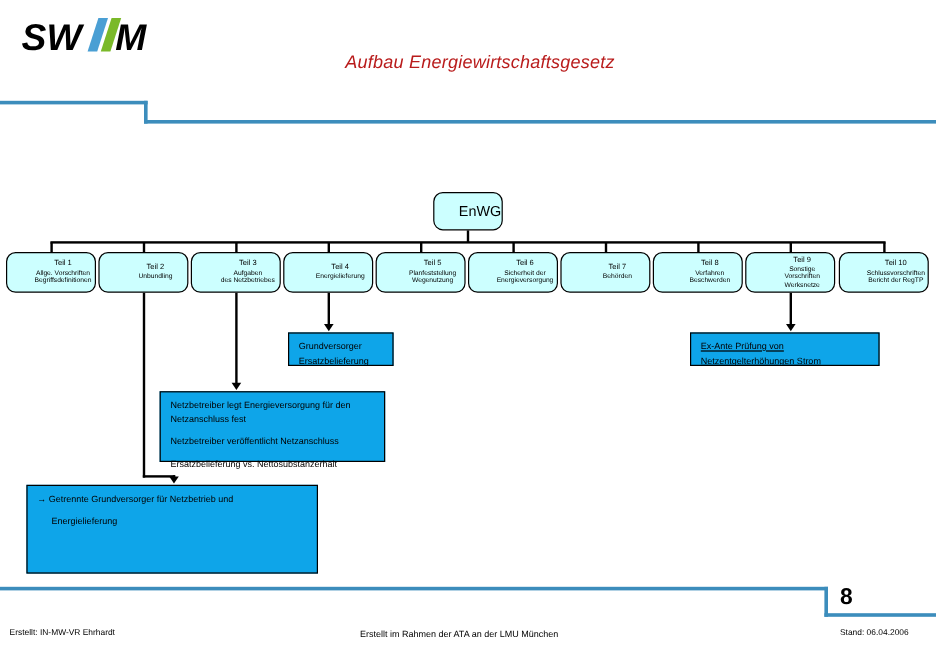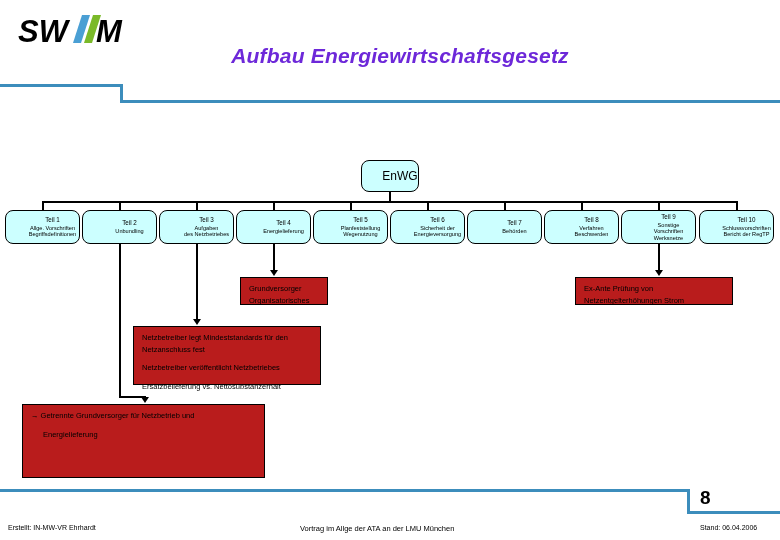--- a/index.html
+++ b/index.html
@@ -10,22 +10,22 @@
   }
   #slide{position:absolute;left:0;top:0;width:780px;height:540px;}
 
   
   .logo{position:absolute;left:18px;top:12px;width:130px;height:40px;}
   .logo svg{display:block;}
 
   .title{
     position:absolute;left:120px;top:44px;width:560px;
     text-align:center;
-    font-size:21px;font-weight:bold;font-style:italic;
-    color:#6d28d9;letter-spacing:0.2px;white-space:nowrap;
+    font-size:15px;font-weight:normal;font-style:italic;
+    color:#b91c1c;letter-spacing:0.2px;white-space:nowrap;
   }
   .hdr-rule{position:absolute;background:#3c8dbc;}
   .hdr-rule.left{left:0;top:84px;width:123px;height:3px;}
   .hdr-rule.vert{left:120px;top:84px;width:3px;height:19px;}
   .hdr-rule.right{left:120px;top:100px;width:660px;height:3px;}
 
   
   .ftr-rule{position:absolute;background:#3c8dbc;}
   .ftr-rule.mainline{left:0;top:489px;width:690px;height:3px;}
   .ftr-rule.vert{left:687px;top:489px;width:3px;height:25px;}
@@ -69,30 +69,30 @@
   .arrowline{position:absolute;background:#000000;width:2px;}
   .arrowhead{
     position:absolute;width:0;height:0;
     border-left:4px solid transparent;border-right:4px solid transparent;
     border-top:6px solid #000000;
   }
 
   
   .note{
     position:absolute;box-sizing:border-box;
-    background:#b91c1c;border:1px solid #000000;
+    background:#0ea5e9;border:1px solid #000000;
     color:#000000;font-size:7.5px;line-height:1.55;
     padding:5px 8px;
   }
   .note p{margin:0;}
   .note p + p{margin-top:7px;}
   .note .indent{display:block;padding-left:12px;}
 
   .n-grund{left:240px;top:277px;width:88px;height:28px;padding-top:5px;}
-  .n-exante{left:575px;top:277px;width:158px;height:28px;padding-top:5px;}
+  .n-exante{left:575px;top:277px;width:158px;height:28px;padding-top:5px;text-decoration:underline;}
   .n-mid{left:133px;top:326px;width:188px;height:59px;}
   .n-bottom{left:22px;top:404px;width:243px;height:74px;}
 </style>
 </head>
 <body>
 
 <div id="slide">
 
   <div class="logo">
     <svg width="130" height="40" viewBox="0 0 130 40" aria-hidden="true">
@@ -213,43 +213,43 @@
   <div class="arrowline" style="left:196px;top:244px;height:76px;"></div>
   <div class="arrowhead" style="left:193px;top:319px;"></div>
 
   <div class="arrowline" style="left:119px;top:244px;height:154px;"></div>
   <div class="ln" style="left:119px;top:396px;width:27px;height:2px;"></div>
   <div class="arrowline" style="left:144px;top:396px;height:2px;"></div>
   <div class="arrowhead" style="left:141px;top:397px;"></div>
 
   <div class="note n-grund">
     <p><span>Grundversorger</span><br>
-       <span>Organisatorisches</span></p>
+       <span>Ersatzbelieferung</span></p>
   </div>
 
   <div class="note n-exante">
     <p><span>Ex-Ante Prüfung von</span><br>
        <span>Netzentgelterhöhungen Strom</span></p>
   </div>
 
   <div class="note n-mid">
-    <p>Netzbetreiber legt Mindeststandards für den Netzanschluss fest</p>
-    <p>Netzbetreiber veröffentlicht Netzbetriebes</p>
+    <p>Netzbetreiber legt Energieversorgung für den Netzanschluss fest</p>
+    <p>Netzbetreiber veröffentlicht Netzanschluss</p>
     <p>Ersatzbelieferung vs. Nettosubstanzerhalt</p>
   </div>
 
   <div class="note n-bottom">
     <p>→ Getrennte Grundversorger für Netzbetrieb und</p>
     <p>
         <span class="indent">Energielieferung</span>
       </p>
   </div>
 
   <div class="ftr-rule mainline"></div>
   <div class="ftr-rule vert"></div>
   <div class="ftr-rule right"></div>
 
   <div class="pagenum">8</div>
   <div class="ftr-left">Erstellt: IN-MW-VR Ehrhardt</div>
-  <div class="ftr-center">Vortrag im Allge der ATA an der LMU München</div>
+  <div class="ftr-center">Erstellt im Rahmen der ATA an der LMU München</div>
   <div class="ftr-right">Stand: 06.04.2006</div>
 
 </div>
 
 </body></html>

